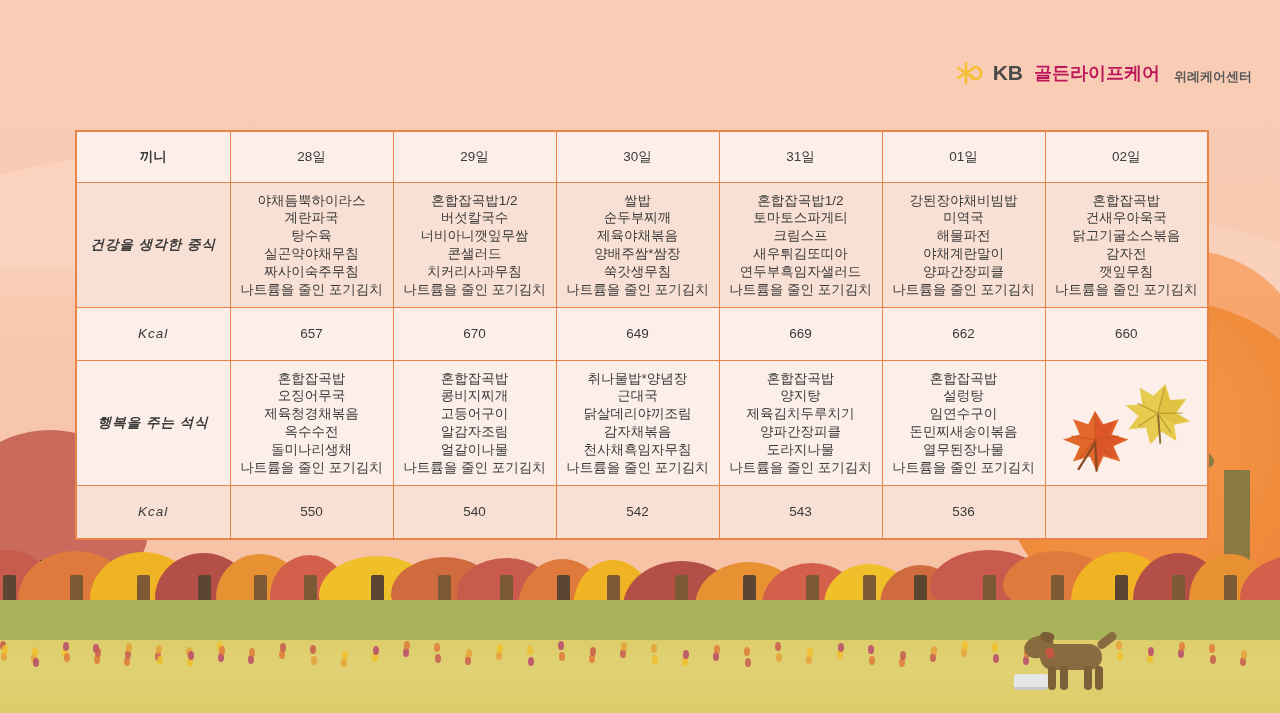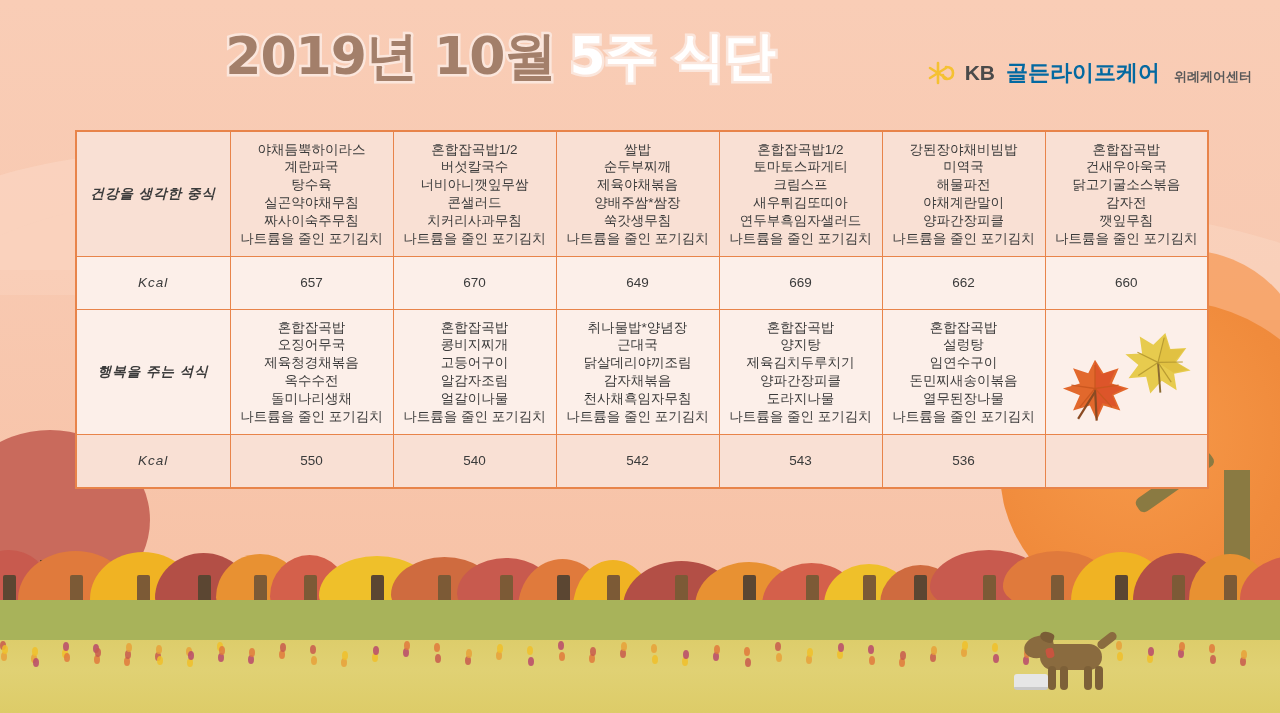--- a/index.html
+++ b/index.html
@@ -62,21 +62,21 @@
   #header{position:absolute;left:0;top:0;width:1280px;height:128px;z-index:5;}
   #title{position:absolute;left:0;top:28px;width:1000px;text-align:center;
     font-size:52px;font-weight:bold;letter-spacing:-1px;line-height:1.1;
     font-family:"DejaVu Sans","Liberation Sans",sans-serif;}
   #title .part-date{color:#a37f6a;-webkit-text-stroke:5px #fbe6dc;paint-order:stroke fill;}
   #title .part-week{color:#ffffff;-webkit-text-stroke:5px #fbe6dc;paint-order:stroke fill;margin-left:14px;}
 
   #logo{position:absolute;right:28px;top:58px;display:flex;align-items:center;gap:8px;}
   #logo-mark{width:30px;height:30px;flex:0 0 auto;}
   #logo-kb{font-size:21px;font-weight:bold;color:#4a4a4a;letter-spacing:0px;}
-  #logo-brand{font-size:22px;font-weight:bold;color:#0369a1;margin-left:3px;}
+  #logo-brand{font-size:18px;font-weight:bold;color:#be185d;margin-left:3px;}
   #logo-center{font-size:13px;font-weight:bold;color:#5a5a5a;margin-left:6px;align-self:flex-end;padding-bottom:2px;}
 
   
   #menu-table{position:absolute;left:75px;top:130px;width:1132px;
      border-collapse:collapse;z-index:6;table-layout:fixed;
      border:2px solid #e8844a;}
   #menu-table td{border:1px solid #e8844a;text-align:center;vertical-align:middle;
      color:#3b3b3b;font-size:13.5px;line-height:1.32;padding:4px 2px;}
   #menu-table col.c-label{width:154px;}
   #menu-table col.c-day{width:163px;}
@@ -261,23 +261,20 @@
     <div class="dog-leg" style="left:26px;"></div>
     <div class="dog-leg" style="left:38px;"></div>
     <div class="dog-leg" style="left:62px;"></div>
     <div class="dog-leg" style="left:73px;"></div>
     <div class="dog-tail"></div>
     <div class="dog-bowl"></div>
   </div>
 </div>
 
 <div id="header">
-  <div id="title">
-    <span class="part-date">2019년 10월</span><span class="part-week">5주 식단</span>
-  </div>
 
   <div id="logo">
     <span id="logo-mark">
       <svg width="30" height="30" viewBox="0 0 30 30">
         <g stroke="#f5c132" stroke-width="2.6" stroke-linecap="round">
           <line x1="11" y1="5" x2="11" y2="25"></line>
           <line x1="3" y1="10" x2="19" y2="20"></line>
           <line x1="19" y1="10" x2="3" y2="20"></line>
         </g>
         <path d="M19 9 q7 0 7 6 q0 6 -6 6 q-4 0 -4 -4" fill="none" stroke="#f5c132" stroke-width="2.6" stroke-linecap="round"></path>
@@ -293,20 +290,29 @@
   <colgroup>
     <col class="c-label">
       <col class="c-day">
       <col class="c-day">
       <col class="c-day">
     <col class="c-day">
       <col class="c-day">
       <col class="c-day">
   </colgroup>
   <tbody id="table-body">
+      <tr class="row-light">
+        <td class="head-cell">끼니</td>
+        <td class="head-cell head-day">28일</td>
+        <td class="head-cell head-day">29일</td>
+        <td class="head-cell head-day">30일</td>
+        <td class="head-cell head-day">31일</td>
+        <td class="head-cell head-day">01일</td>
+        <td class="head-cell head-day">02일</td>
+      </tr>
       <tr class="row-dark">
         <td class="label-cell bold">건강을 생각한 중식</td>
         <td class="meal-cell">
           <div>야채듬뿍하이라스</div>
           <div>계란파국</div>
           <div>탕수육</div>
           <div>실곤약야채무침</div>
           <div>짜사이숙주무침</div>
           <div>나트륨을 줄인 포기김치</div>
         </td>

